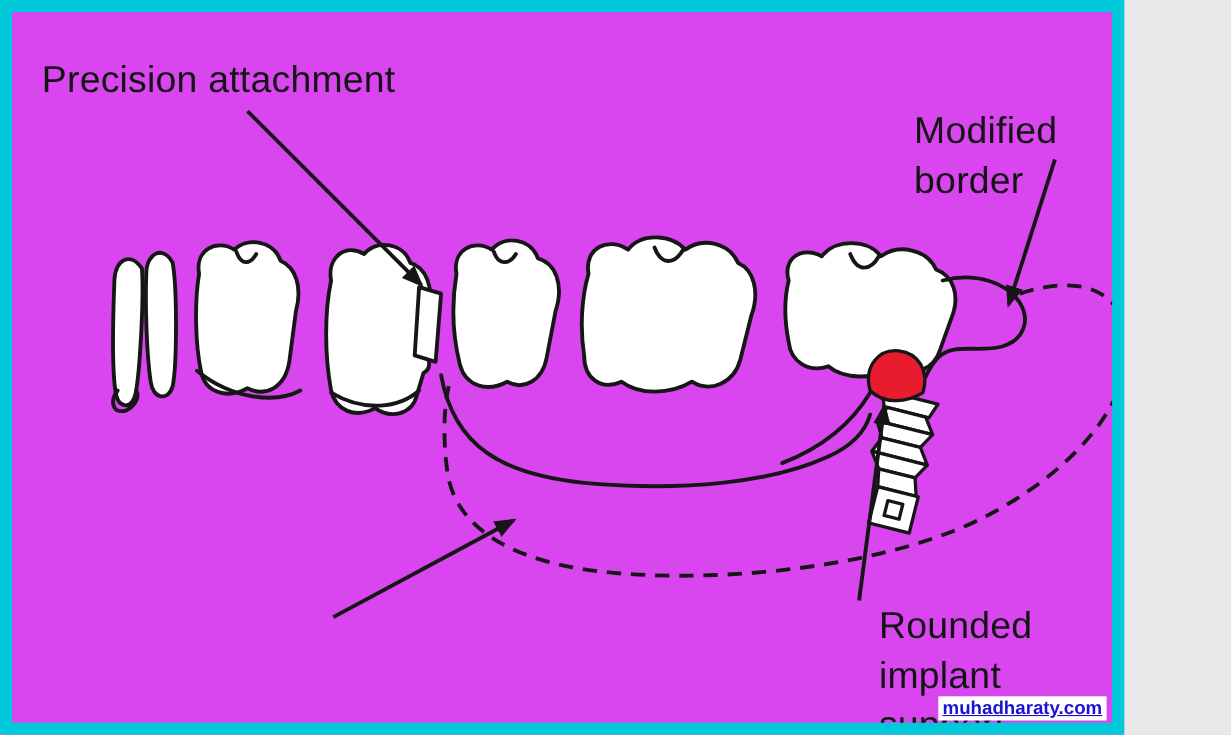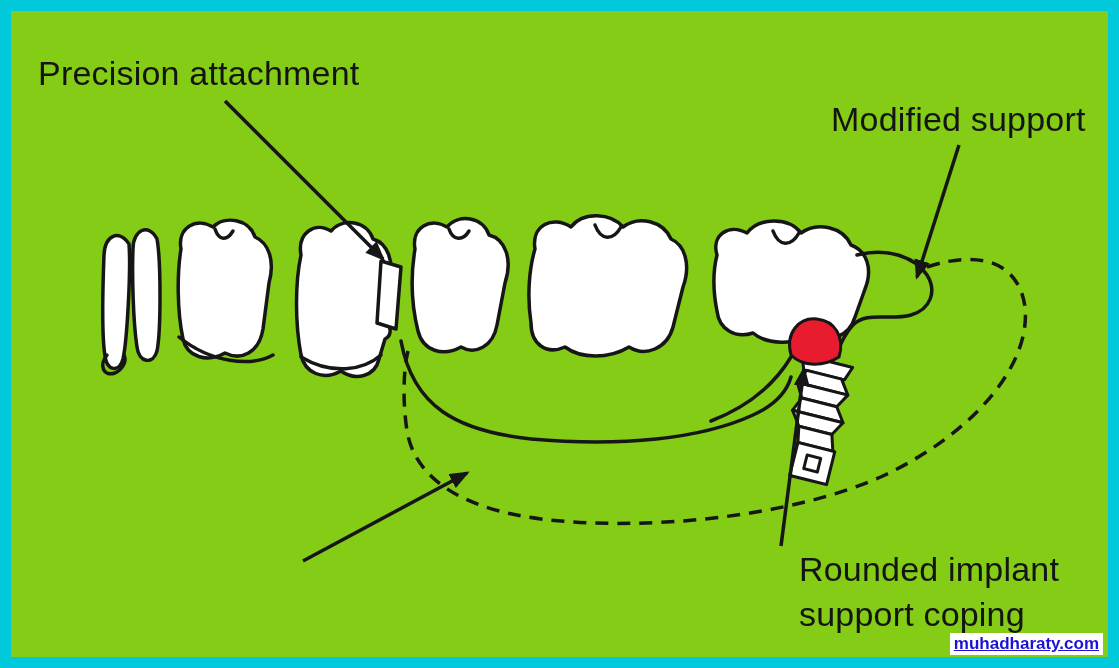--- a/index.html
+++ b/index.html
@@ -1,20 +1,20 @@
 <!DOCTYPE html>
 <html><head>
 <meta charset="utf-8">
 <style>
   html,body{margin:0;padding:0;background:#e9e9e9;}
   .stage{
     position:relative;
-    width:1119px;height:668px;
+    width:1022px;height:668px;
     box-sizing:border-box;
-    background:#84cc16;
+    background:#d946ef;
     border:11px solid #00c9da;
     overflow:hidden;
     font-family:"Liberation Sans", sans-serif;
   }
   .fig-svg{position:absolute;left:0;top:0;width:1119px;height:668px;}
   .label{
     position:absolute;
     color:#141414;
     font-size:34px;
     line-height:1.33;
@@ -95,21 +95,21 @@
     <g stroke="#161616" stroke-width="3.5">
       <line x1="214" y1="90" x2="372" y2="248" marker-end="url(#ah)"></line>
       <line x1="948" y1="134" x2="906" y2="266" marker-end="url(#ah)"></line>
       <line x1="292" y1="550" x2="456" y2="462" marker-end="url(#ah)"></line>
       <line x1="770" y1="535" x2="793" y2="358" marker-end="url(#ah)"></line>
     </g>
   </svg>
 
   <div class="label label-precision">Precision attachment</div>
 
-  <div class="label label-modified">Modified support</div>
+  <div class="label label-modified">Modified border</div>
 
 
   <div class="label label-rounded">Rounded implant
 support coping</div>
 
   <div class="watermark">muhadharaty.com</div>
 
 </div>
 
 </body></html>

